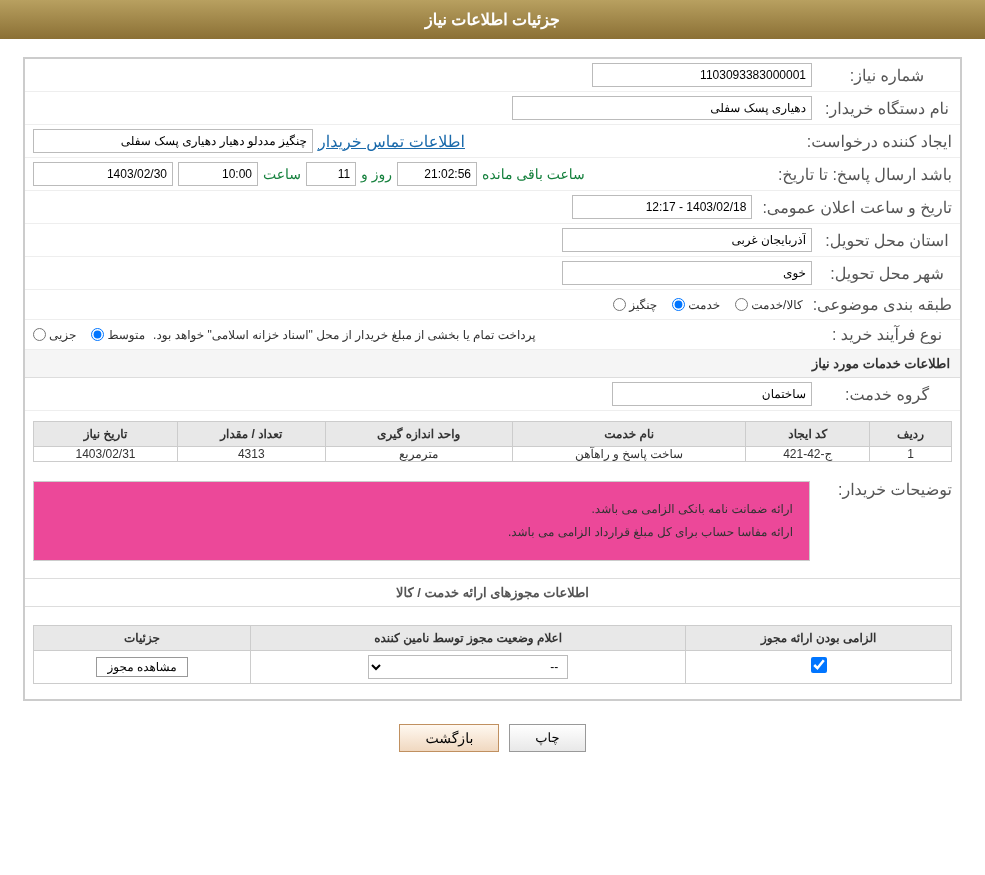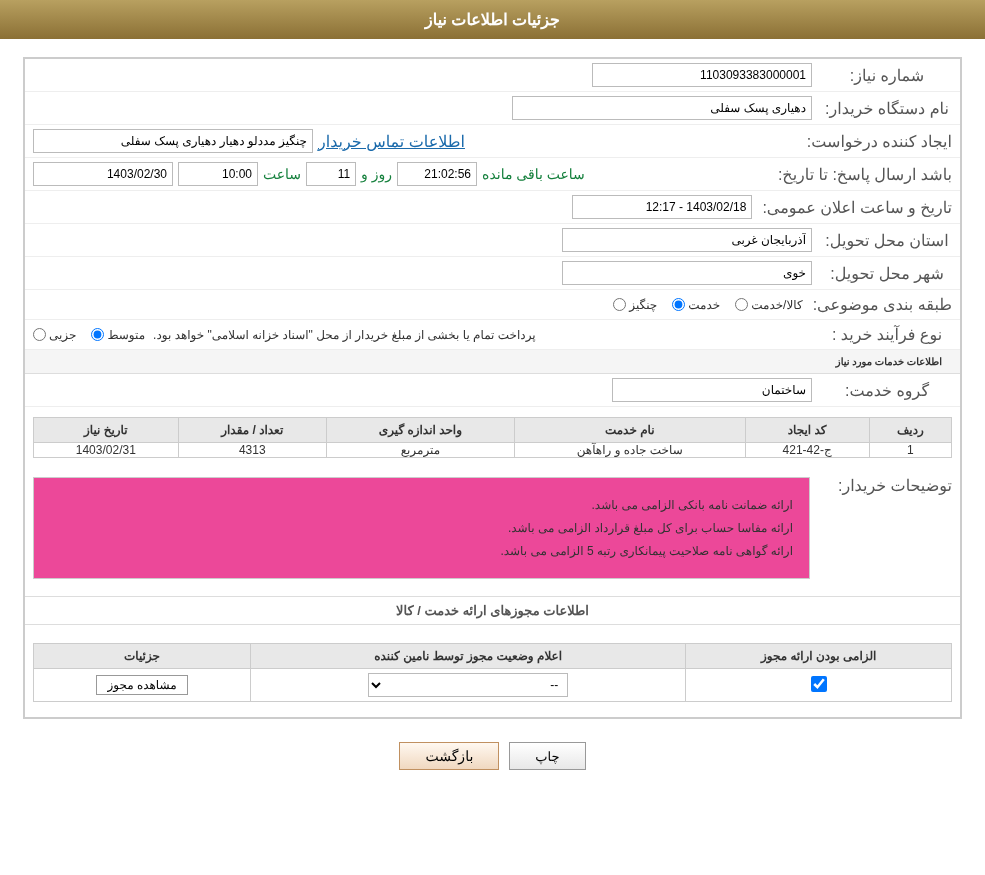--- a/index.html
+++ b/index.html
@@ -106,23 +106,23 @@
       gap: 8px;
       flex: 1;
       justify-content: flex-end;
     }
     .process-text {
       font-size: 12px;
       color: #333;
     }
     .section-title {
       background: #f5f5f5;
-      padding: 6px 18px;
+      padding: 6px 10px;
       font-weight: bold;
-      font-size: 10px;
+      font-size: 13px;
       color: #333;
       border-bottom: 1px solid #ddd;
     }
     .description-box {
       padding: 8px;
       background: #fff;
     }
     .description-text {
       font-size: 12px;
       line-height: 1.8;
@@ -371,36 +371,35 @@
               <th>نام خدمت</th>
               <th>واحد اندازه گیری</th>
               <th>تعداد / مقدار</th>
               <th>تاریخ نیاز</th>
             </tr>
           </thead>
           <tbody>
             <tr>
               <td>1</td>
               <td>ج-42-421</td>
-              <td>ساخت جاده و راهآهن</td>
+              <td>ساخت پاسخ و راهآهن</td>
               <td>مترمربع</td>
               <td>4313</td>
               <td>1403/02/31</td>
             </tr>
           </tbody>
         </table>
       </div>
 
       <div class="buyer-notes-row">
         <div class="field-label" style="padding-top:4px;padding-left:28px;">توضیحات خریدار:</div>
         <div style="flex:1;">
           <div class="notes-box">
             <div class="note-line">ارائه ضمانت نامه بانکی الزامی می باشد.</div>
             <div class="note-line">ارائه مفاسا حساب برای کل مبلغ قرارداد الزامی می باشد.</div>
-            <div class="note-line">ارائه گواهی نامه صلاحیت پیمانکاری رتبه 5 الزامی می باشد.</div>
           </div>
         </div>
       </div>
 
       <div class="section-divider-title">اطلاعات مجوزهای ارائه خدمت / کالا</div>
 
       <div style="padding: 5px 8px 10px 8px;">
         <table class="permit-table">
           <thead>
             <tr>

